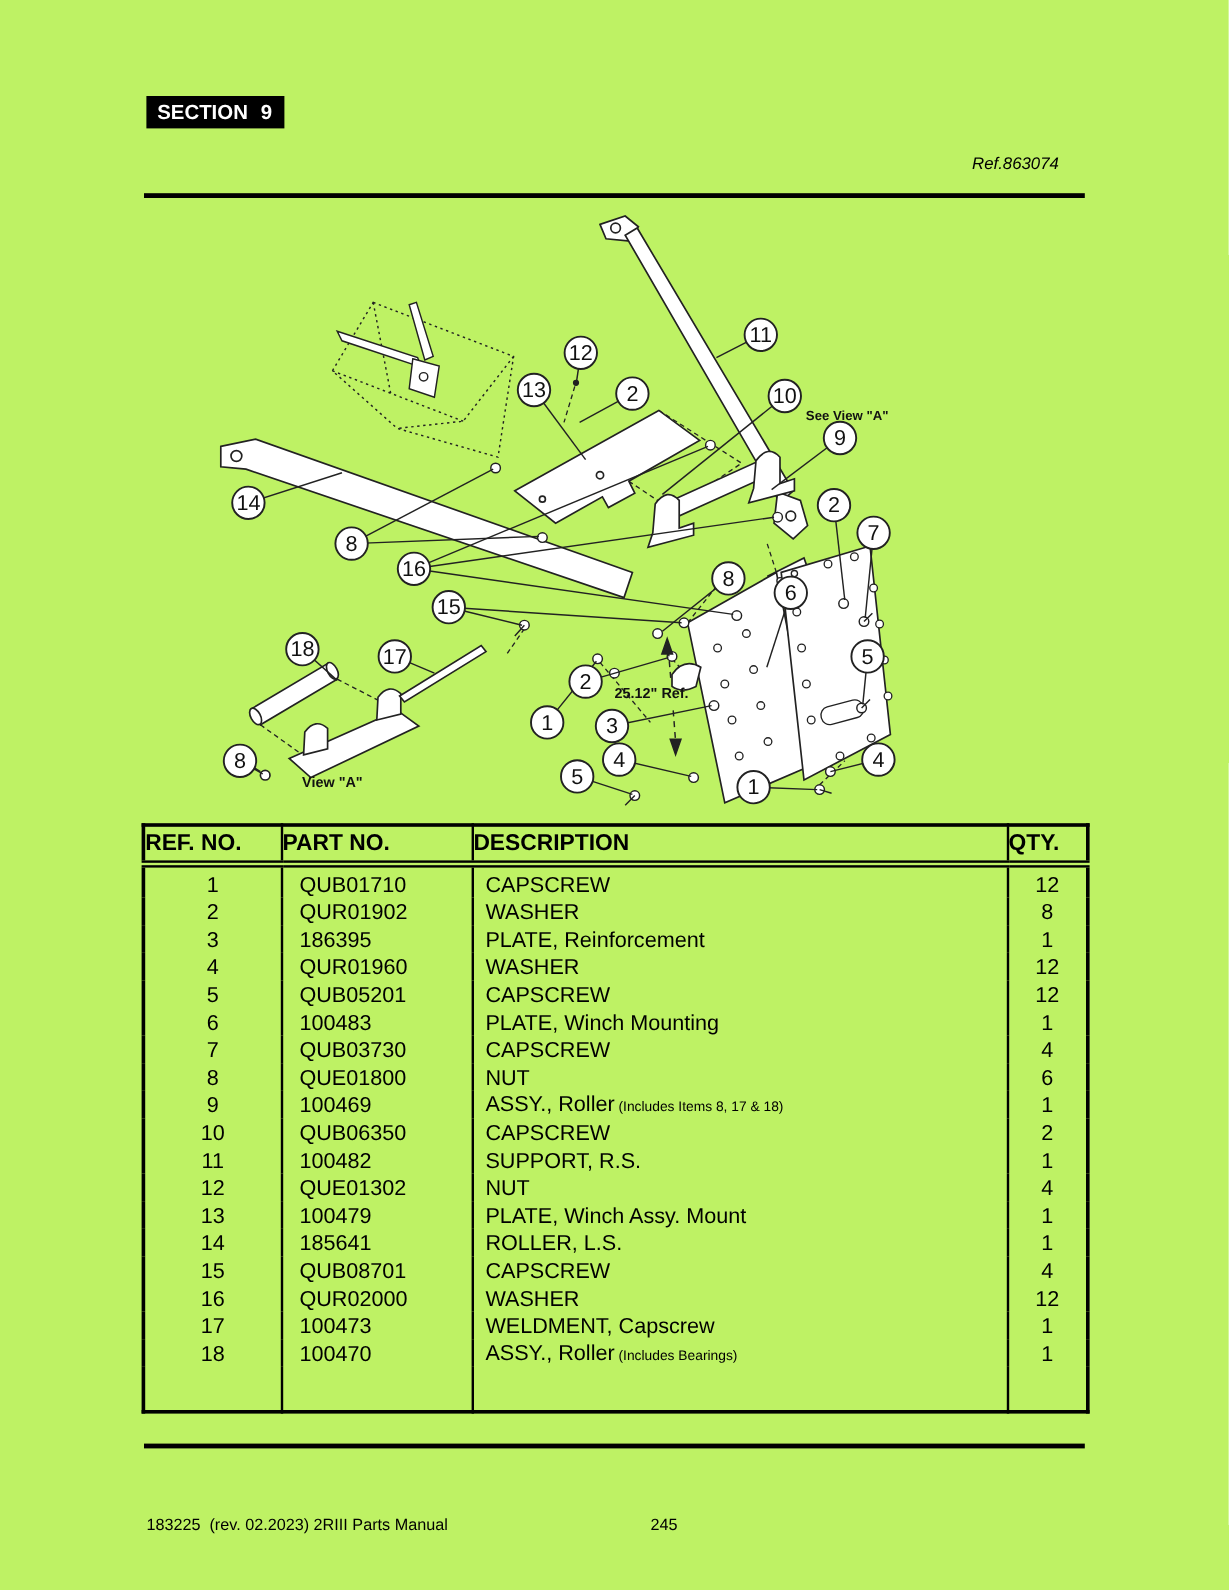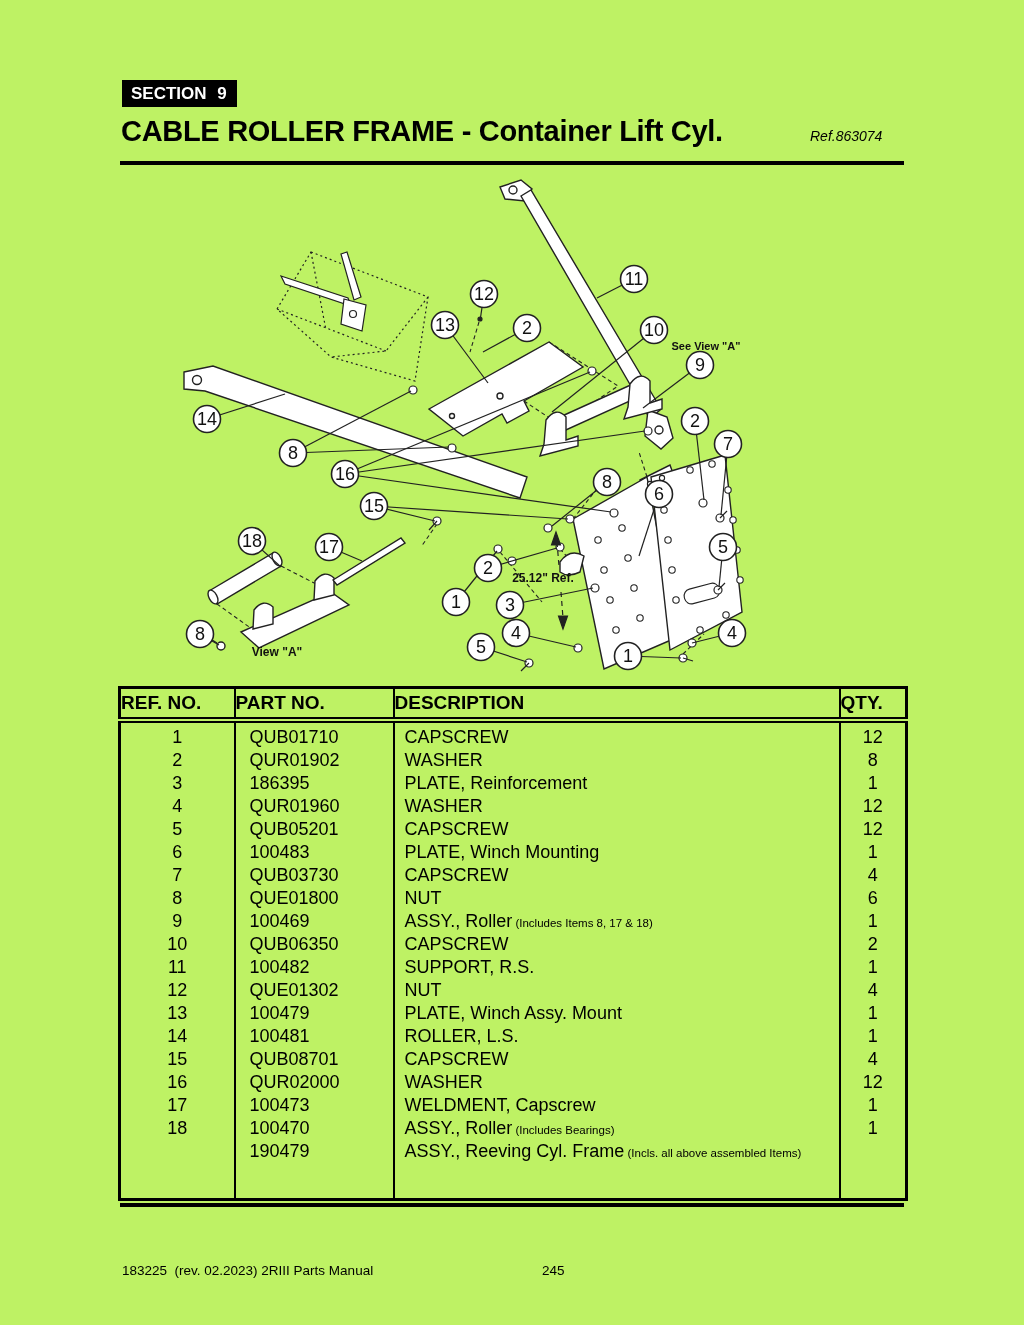--- a/index.html
+++ b/index.html
@@ -30,21 +30,20 @@
   tbody tr:first-child td{padding-top:2px;}
   .footer-left{position:absolute;left:122px;top:1263px;font-size:13.5px;white-space:pre;}
   .footer-page{position:absolute;left:500px;top:1263px;font-size:13.5px;margin-left:42px;}
 </style>
 </head>
 <body>
 
 <div class="page">
 
   <div class="badge">SECTION 9</div>
-  <h1 class="title" style="margin:0">CABLE ROLLER FRAME - Container Lift Cyl.</h1>
   <span class="refnum">Ref.863074</span>
   <div class="rule rule-top"></div>
 
   <div class="diagram">
     <svg viewBox="0 168 1024 514" width="1024" height="514">
 
       <g fill="none" stroke="#222" stroke-width="1.2">
         <g stroke-dasharray="2 3">
           <path d="M311,252 L428,297 L415,381 L331,357 L277,309 Z"></path>
           <path d="M277,309 L386,351 M428,297 L386,351 L331,357 M311,252 L326,330"></path>
@@ -395,21 +394,21 @@
           <td class="c-qty">4</td>
         </tr>
         <tr>
           <td class="c-ref v">13</td>
           <td class="c-part v">100479</td>
           <td class="c-desc v"><span>PLATE, Winch Assy. Mount</span></td>
           <td class="c-qty">1</td>
         </tr>
         <tr>
           <td class="c-ref v">14</td>
-          <td class="c-part v">100481</td>
+          <td class="c-part v">185641</td>
           <td class="c-desc v"><span>ROLLER, L.S.</span></td>
           <td class="c-qty">1</td>
         </tr>
         <tr>
           <td class="c-ref v">15</td>
           <td class="c-part v">QUB08701</td>
           <td class="c-desc v"><span>CAPSCREW</span></td>
           <td class="c-qty">4</td>
         </tr>
         <tr>
@@ -422,26 +421,20 @@
           <td class="c-ref v">17</td>
           <td class="c-part v">100473</td>
           <td class="c-desc v"><span>WELDMENT, Capscrew</span></td>
           <td class="c-qty">1</td>
         </tr>
         <tr>
           <td class="c-ref v">18</td>
           <td class="c-part v">100470</td>
           <td class="c-desc v"><span>ASSY., Roller</span><span class="note"> (Includes Bearings)</span></td>
           <td class="c-qty">1</td>
-        </tr>
-        <tr>
-          <td class="c-ref v"></td>
-          <td class="c-part v">190479</td>
-          <td class="c-desc v"><span>ASSY., Reeving Cyl. Frame</span><span class="note"> (Incls. all above assembled Items)</span></td>
-          <td class="c-qty"></td>
         </tr>
         <tr class="spacer">
           <td class="v"></td>
           <td class="v"></td>
           <td class="v"></td>
           <td class=""></td>
         </tr>
       </tbody>
   </table>
 

